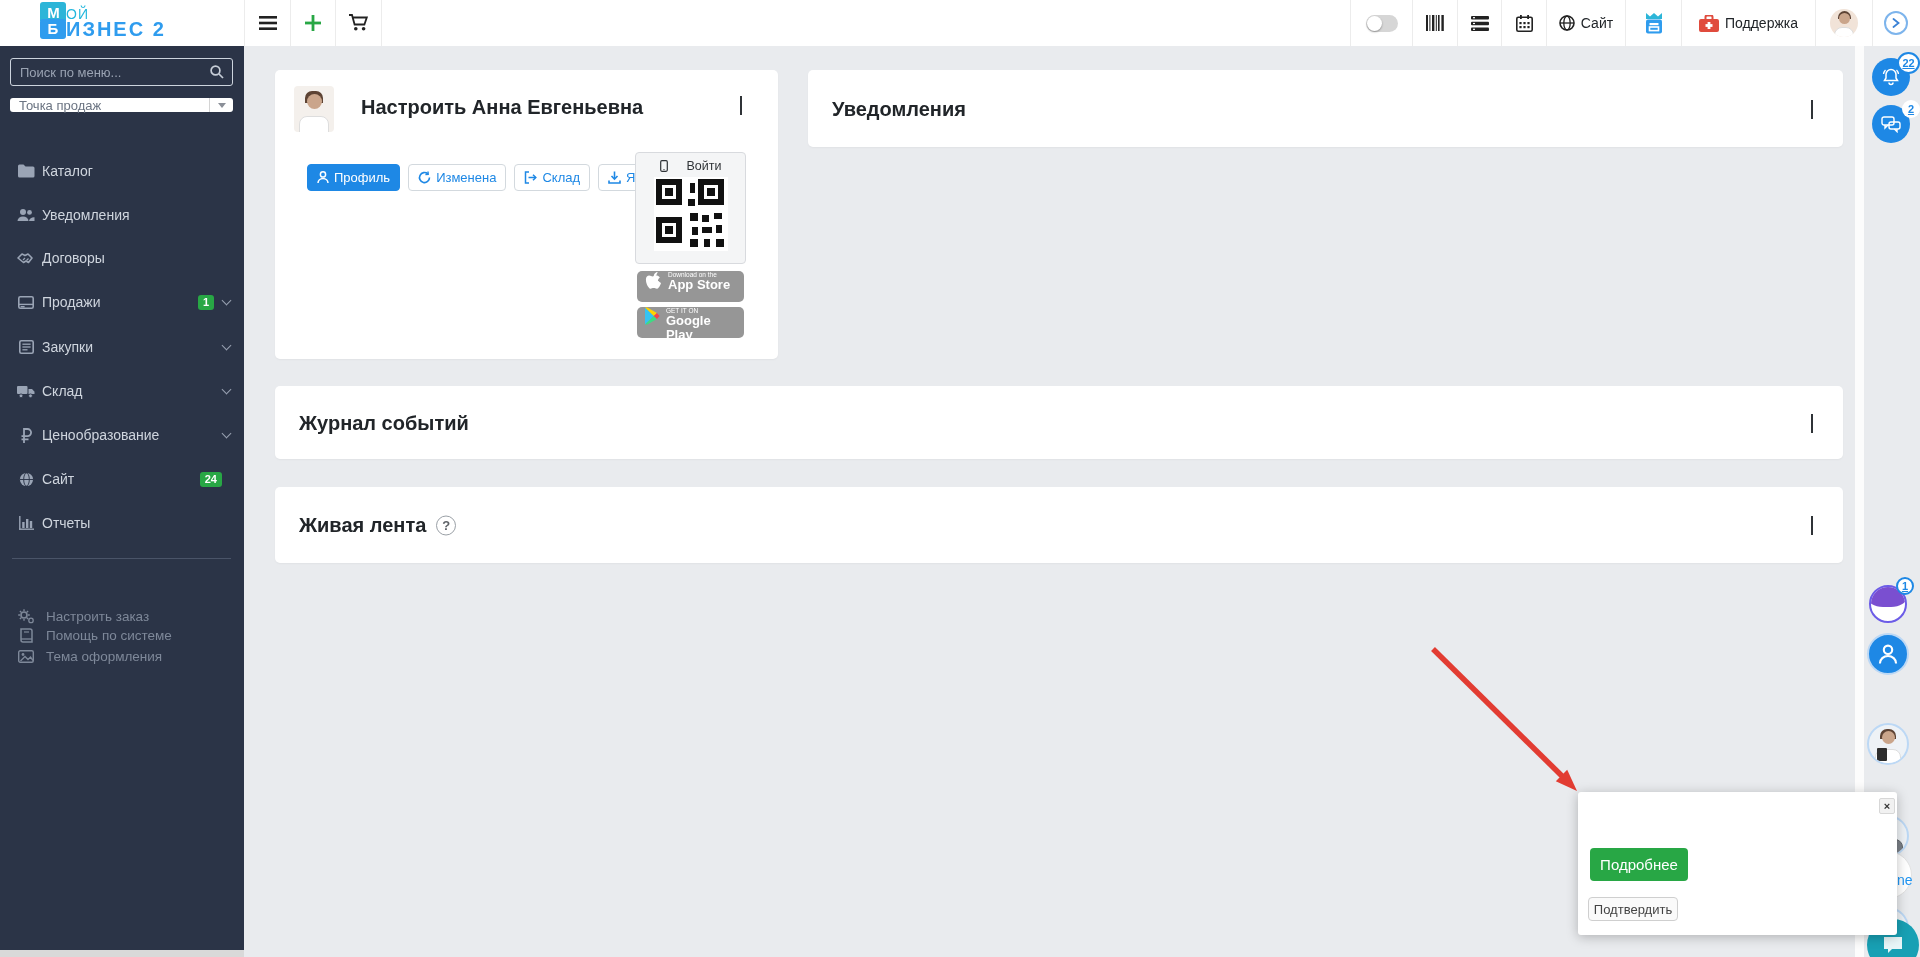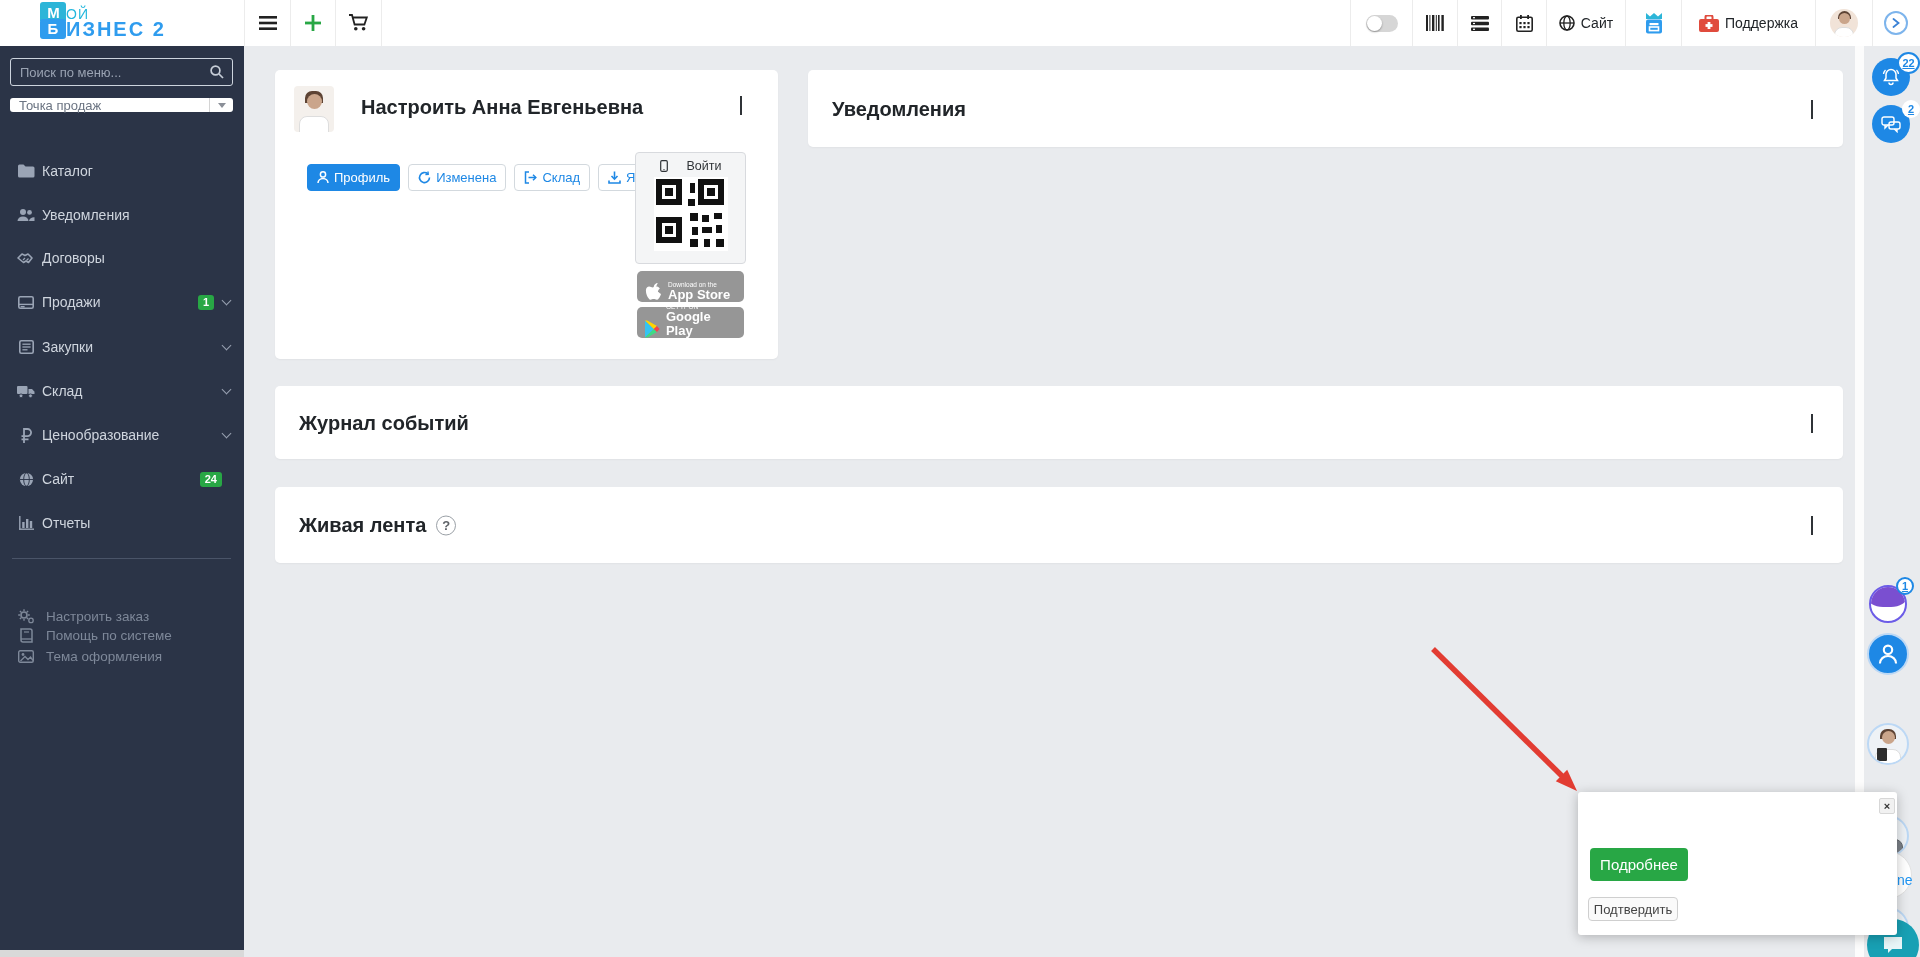--- a/index.html
+++ b/index.html
@@ -81,21 +81,21 @@
   .btn-row { position:absolute; left:32px; top:94px; display:flex; gap:8px; }
   .btn { height:27px; border-radius:4px; font-size:13px; display:inline-flex; align-items:center;
      gap:5px; padding:0 9px; cursor:pointer; white-space:nowrap; }
   .btn-blue { background:#1e88e5; color:#fff; border:1px solid #1e88e5; }
   .btn-out { background:#fff; color:#1e88e5; border:1px solid #d3d9de; }
   .qr-box { position:absolute; left:360px; top:82px; width:111px; height:112px; background:#f4f5f6;
      border:1px solid #d8dade; border-radius:4px; text-align:center; }
   .qr-head { display:flex; align-items:center; justify-content:center; gap:19px; margin-top:6px;
      font-size:12.5px; color:#2f3337; }
   .store-badge { position:absolute; left:362px; width:107px; height:31px; background:#969696;
-     border-radius:5px; display:flex; align-items:flex-end; padding:0 8px; gap:6px; cursor:pointer; }
+     border-radius:5px; display:flex; align-items:flex-start; padding:0 8px; gap:6px; cursor:pointer; }
   .store-txt .t1 { font-size:6.5px; color:#fff; line-height:7px; }
   .store-txt .t2 { font-size:13px; color:#fff; font-weight:bold; line-height:14px; }
 
   
   .panel-notif { left:564px; top:24px; width:1035px; height:77px; }
   .panel-journal { left:31px; top:340px; width:1568px; height:73px; }
   .panel-feed { left:31px; top:441px; width:1568px; height:76px; }
   .panel .ttl { position:absolute; left:24px; top:50%; transform:translateY(-50%); display:flex;
      align-items:center; gap:10px; }
   .help-q { width:20px; height:20px; border-radius:50%; border:1.5px solid #9aa0a6; color:#5f6368;

